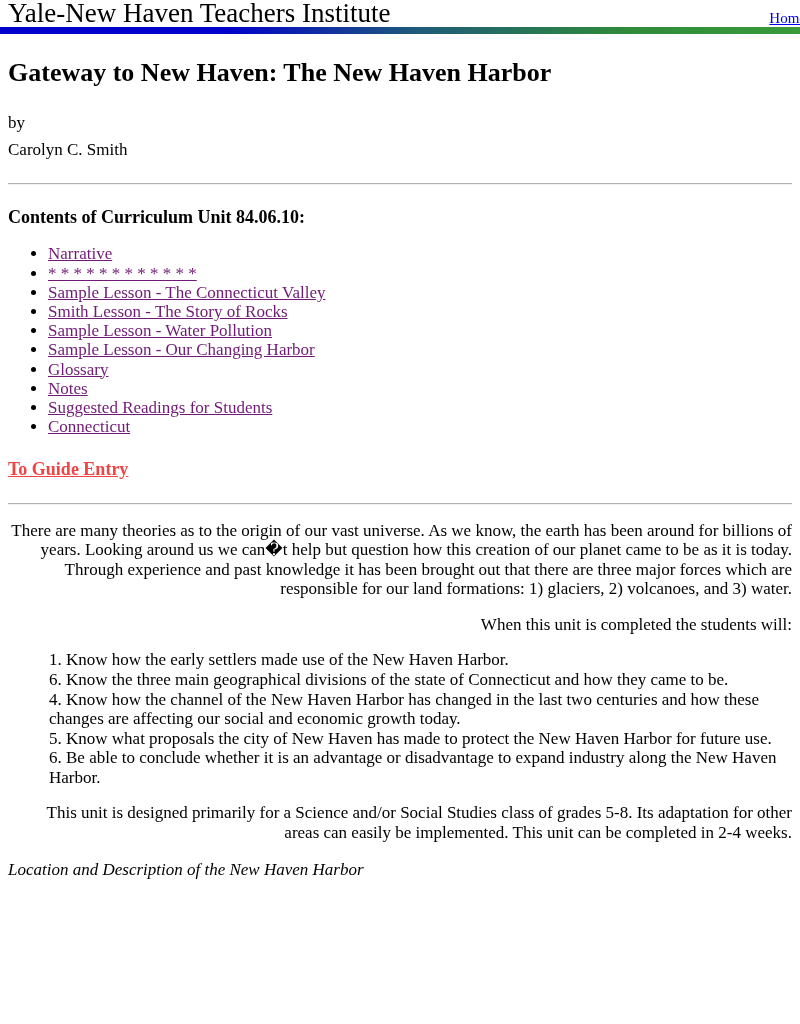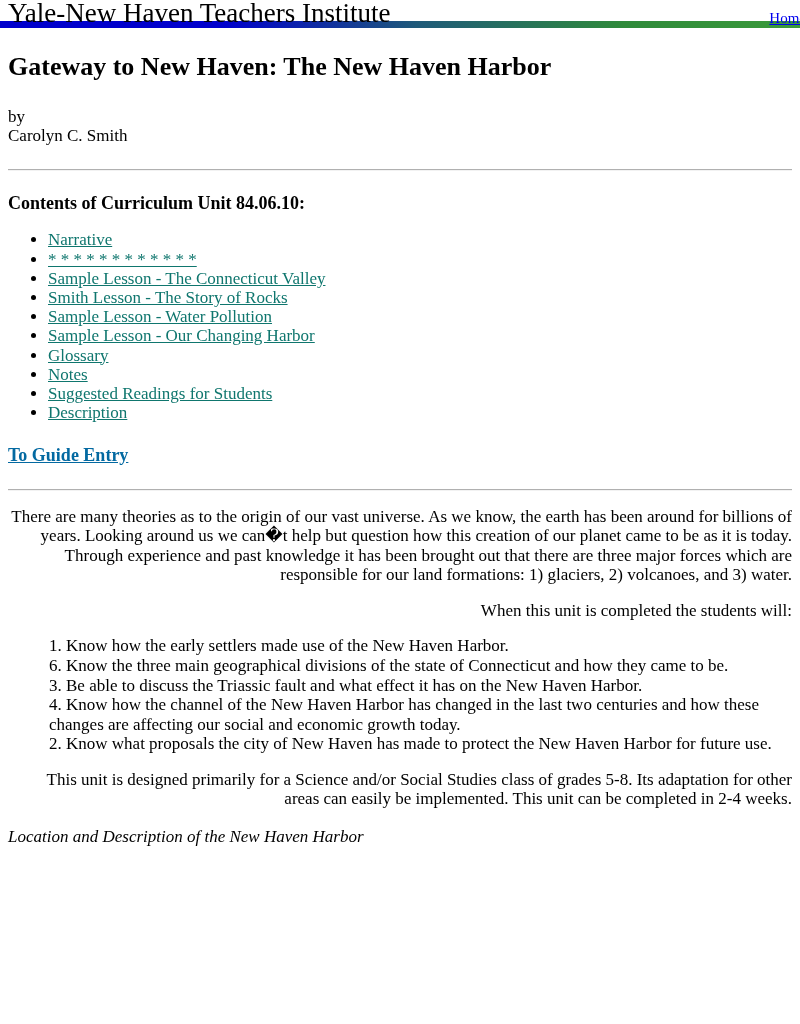--- a/index.html
+++ b/index.html
@@ -15,21 +15,21 @@
     font-family: "Liberation Serif", "DejaVu Serif", serif;
     font-size: 17px;
     line-height: 1.13;
     color: #000000;
   }
 
   
   .masthead {
     position: relative;
     padding: 0 8px;
-    height: 21px;
+    height: 27px;
   }
   .masthead-title {
     font-family: "Liberation Serif", "DejaVu Serif", serif;
     font-size: 27px;
     font-weight: normal;
     line-height: 27px;
     margin: 0;
     padding: 0;
     letter-spacing: 0px;
     white-space: nowrap;
@@ -63,21 +63,21 @@
     padding: 0;
     line-height: 1.15;
   }
   .byline {
     text-align: left;
     margin: 25px 0 0 0;
     font-size: 17px;
     line-height: 1.15;
   }
   .byline .by-word { display: block; }
-  .byline .author  { display: block; }
+  .byline .author  { display: block; margin-top: 8px; }
 
   hr.rule {
     border: none;
     border-top: 1px solid #b0b0b0;
     border-bottom: 1px solid #f2f2f2;
     height: 0;
     margin: 23px 0 0 0;
   }
 
   h2.contents-heading {
@@ -91,30 +91,30 @@
     margin: 17px 0 0 0;
     padding-left: 40px;
     list-style: disc;
   }
   ul.contents-list li {
     margin: 0;
     padding: 0;
     line-height: 1.13;
   }
   ul.contents-list li a {
-    color: #0f766e;
+    color: #701a75;
   }
 
   .guide-entry {
     margin: 23px 0 0 0;
     font-size: 18px;
     font-weight: bold;
   }
   .guide-entry a {
-    color: #0369a1;
+    color: #ef4444;
     text-decoration: underline;
     text-align: right;
   }
 
   p.body-para {
     margin: 16px 0 0 0;
     padding: 0;
     line-height: 1.15;
     text-align: right;
   }
@@ -173,40 +173,40 @@
   <ul class="contents-list">
     <li><a href="#">Narrative</a></li>
     <li><a href="#">* * * * * * * * * * * *</a></li>
     <li><a href="#">Sample Lesson - The Connecticut Valley</a></li>
     <li><a href="#">Smith Lesson - The Story of Rocks</a></li>
     <li><a href="#">Sample Lesson - Water Pollution</a></li>
     <li><a href="#">Sample Lesson - Our Changing Harbor</a></li>
     <li><a href="#">Glossary</a></li>
     <li><a href="#">Notes</a></li>
     <li><a href="#">Suggested Readings for Students</a></li>
-    <li><a href="#">Description</a></li>
+    <li><a href="#">Connecticut</a></li>
   </ul>
 
   <div class="guide-entry">
     <a href="#">To Guide Entry</a>
   </div>
 
   <hr class="rule">
 
   <p class="body-para">There are many theories as to the origin of our vast universe. As we know, the earth has been around for billions of years. Looking around us we can�t help but question how this creation of our planet came to be as it is today. Through experience and past knowledge it has been brought out that there are three major forces which are responsible for our land formations: 1) glaciers, 2) volcanoes, and 3) water.</p>
 
 
   <p class="body-para">When this unit is completed the students will:</p>
 
   <div class="objectives">
     <div class="obj-item">1. Know how the early settlers made use of the New Haven Harbor.</div>
     <div class="obj-item">6. Know the three main geographical divisions of the state of Connecticut and how they came to be.</div>
-    <div class="obj-item">3. Be able to discuss the Triassic fault and what effect it has on the New Haven Harbor.</div>
     <div class="obj-item">4. Know how the channel of the New Haven Harbor has changed in the last two centuries and how these changes are affecting our social and economic growth today.</div>
-    <div class="obj-item">2. Know what proposals the city of New Haven has made to protect the New Haven Harbor for future use.</div>
+    <div class="obj-item">5. Know what proposals the city of New Haven has made to protect the New Haven Harbor for future use.</div>
+    <div class="obj-item">6. Be able to conclude whether it is an advantage or disadvantage to expand industry along the New Haven Harbor.</div>
   </div>
 
   <p class="body-para">This unit is designed primarily for a Science and/or Social Studies class of grades 5-8. Its adaptation for other areas can easily be implemented. This unit can be completed in 2-4 weeks.</p>
 
   <p class="sub-head">Location and Description of the New Haven Harbor</p>
 
 
 </div>
 
 </body></html>

